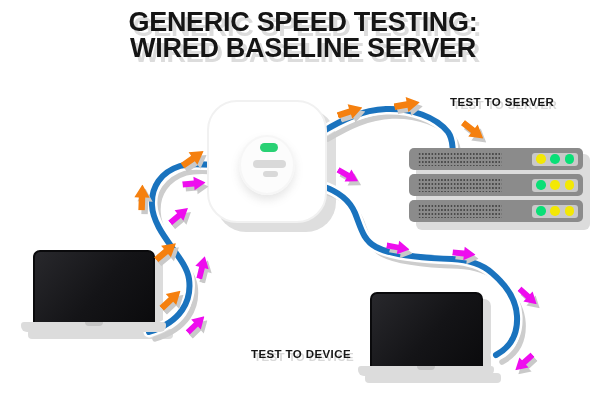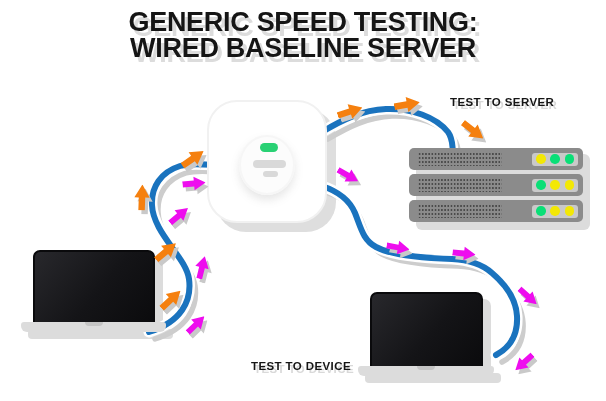--- a/index.html
+++ b/index.html
@@ -24,21 +24,21 @@
   .title {
     position:absolute; top:9px; left:0; right:0; text-align:center;
     font-size:27px; font-weight:bold; line-height:26px; letter-spacing:-0.3px;
     color:#151515; text-shadow:4px 5px 0 #dcdcdc;
   }
   .flow-label {
     position:absolute; white-space:nowrap; font-size:11.5px; font-weight:bold;
     letter-spacing:0.4px; color:#151515; text-shadow:3px 3px 0 #d9d9d9;
   }
   .lbl-server { left:450px; top:96px; }
-  .lbl-device { left:251px; top:360px; }
+  .lbl-device { left:251px; top:348px; }
 
   
   .ap {
     position:absolute; left:207px; top:100px; width:120px; height:123px;
     background:#ffffff; border:2px solid #f1f1f1; border-radius:30px; box-sizing:border-box;
   }
   .ap-circle {
     position:absolute; left:30px; top:33px; width:56px; height:60px; border-radius:50%;
     background:#fcfcfc; box-shadow:0 5px 8px rgba(120,120,120,0.18), inset 0 0 0 2px #f6f6f6;
   }

